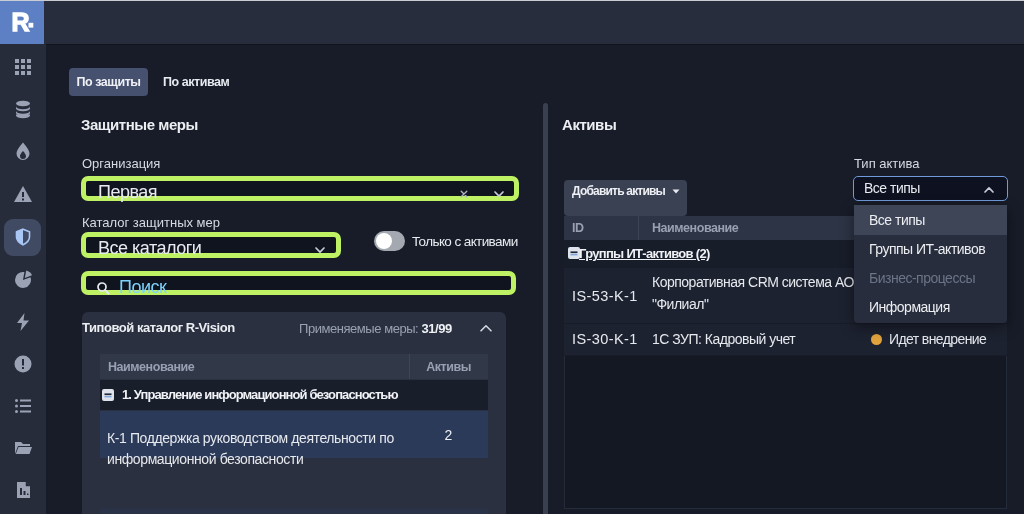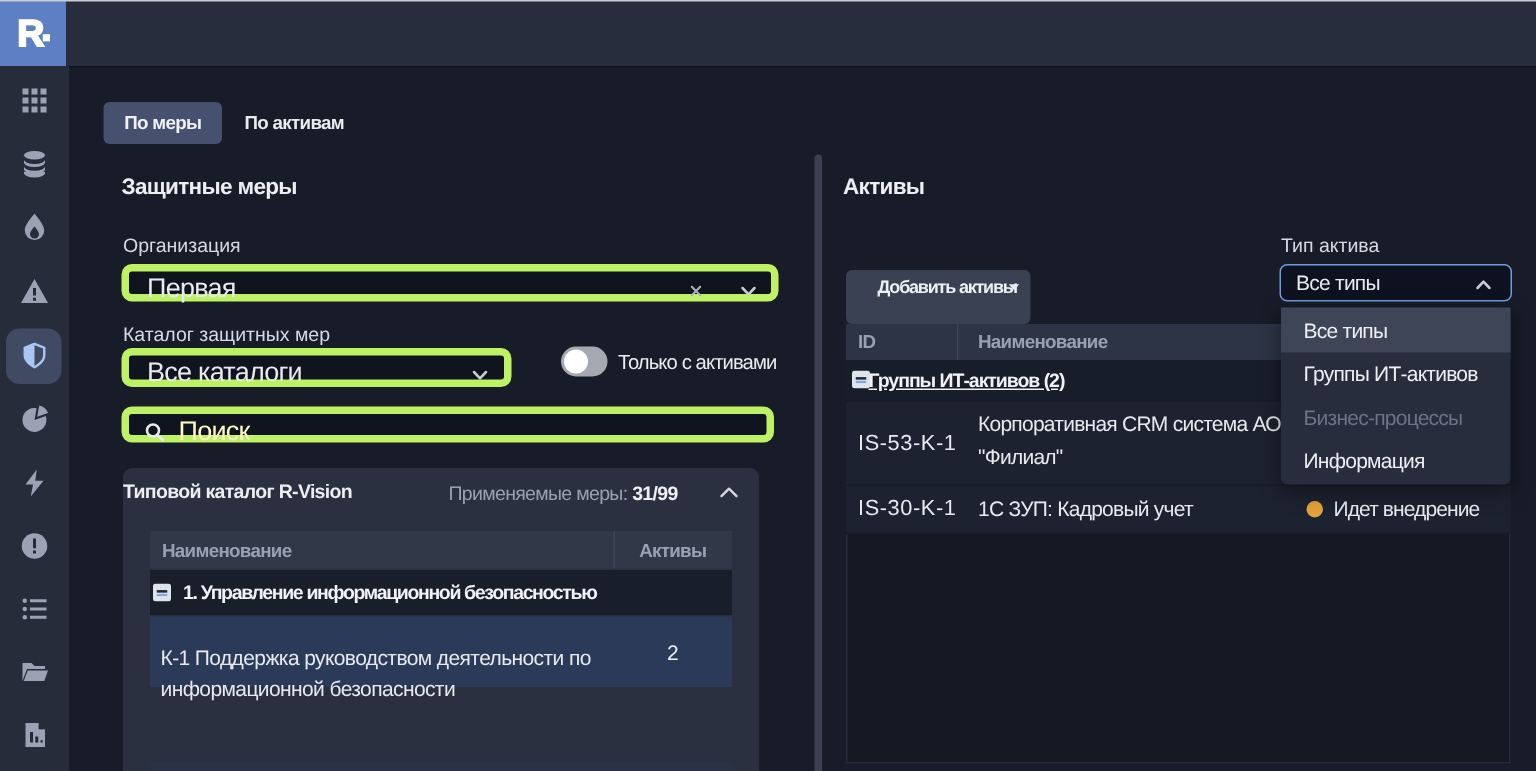--- a/index.html
+++ b/index.html
@@ -16,21 +16,21 @@
 #active-item { position:absolute; left:4px; top:175px; width:37px; height:37px; background:#414a63; border-radius:9px; }
 
 #tab1 { left:69px; top:68px; width:79px; height:28px; background:#46506f; border-radius:4px; color:#f0f2f6; font-size:12.5px; font-weight:bold; line-height:28px; text-align:center; letter-spacing:-0.45px; }
 #tab2 { left:163px; top:68px; height:28px; color:#e8ebf0; font-size:12.5px; font-weight:bold; line-height:28px; letter-spacing:-0.45px; }
 
 #h-left { left:81px; top:116px; font-size:15px; font-weight:bold; color:#eceef2; letter-spacing:-0.45px; }
 .lbl { font-size:13px; color:#d6dae2; }
 .field { position:absolute; background:#10141e; border:5px solid #bef264; border-radius:7px; color:#e8eaef; font-size:18px; letter-spacing:-0.5px; }
 #sel1 { left:81px; top:176px; width:438px; height:25px; line-height:23px; padding-left:12px; }
 #sel2 { left:81px; top:232px; width:260px; height:26px; line-height:23px; padding-left:12px; }
-#search { left:81px; top:271px; width:435px; height:24px; line-height:22px; padding-left:33px; color:#fef9c3; }
+#search { left:81px; top:271px; width:435px; height:24px; line-height:22px; padding-left:33px; color:#7dd3fc; }
 .chev { position:absolute; width:12px; height:12px; }
 #toggle { left:374px; top:231px; width:31px; height:20px; background:#a3a8b1; border-radius:10px; }
 #knob { left:376px; top:233px; width:16px; height:16px; background:#ffffff; border-radius:50%; }
 #toggle-lbl { left:412px; top:234px; font-size:13.5px; color:#e8ebf0; letter-spacing:-0.6px; }
 
 #card { left:82px; top:312px; width:424px; height:202px; background:#2a3040; border-radius:6px 6px 0 0; }
 #card-title { left:82px; top:320px; font-size:13px; font-weight:bold; color:#eceef2; letter-spacing:-0.45px; }
 #card-meta { left:299px; top:321px; font-size:13px; color:#9aa2b2; letter-spacing:-0.45px; }
 #card-meta b { color:#eef0f4; }
 
@@ -44,21 +44,21 @@
 .datarow { color:#e6e9ee; font-size:14px; letter-spacing:-0.4px; }
 .datarow .num { position:absolute; right:0; top:0; width:79px; height:100%; display:flex; align-items:center; justify-content:center; font-size:14px; letter-spacing:0; color:#eceff4; }
 #row-k1 { top:411px; height:47px; background:#2c3a59; }
 #row-k2 { top:459px; height:47px; background:#1f2534; }
 #row-k3 { top:508px; height:6px; background:#293247; }
 .twolines { padding:17px 90px 0 7px; line-height:21px; }
 
 #divider { left:543px; top:103px; width:5px; height:411px; background:#3a404f; border-radius:3px 3px 0 0; }
 
 #h-right { left:562px; top:116px; font-size:15px; font-weight:bold; color:#eceef2; letter-spacing:-0.45px; }
-#btn-add { left:564px; top:180px; width:123px; height:36px; background:#3a4152; border-radius:4px; color:#eef0f4; font-size:12px; font-weight:bold; line-height:22px; padding-left:21px; letter-spacing:-0.8px; white-space:nowrap; }
+#btn-add { left:564px; top:180px; width:123px; height:36px; background:#3a4152; border-radius:4px; color:#eef0f4; font-size:12px; font-weight:bold; line-height:22px; padding-left:8px; letter-spacing:-0.8px; white-space:nowrap; }
 #lbl-type { left:854px; top:156px; }
 #sel-type { left:853px; top:176px; width:155px; height:25px; background:#0e1220; border:1px solid #6f9bdd; border-radius:5px; color:#e8eaef; font-size:14px; line-height:23px; padding-left:10px; letter-spacing:-0.5px; }
 
 .rrow { position:absolute; left:564px; width:443px; }
 #rt-head { top:216px; height:24px; background:#2d3445; }
 #rt-head .h1 { position:absolute; left:8px; top:5px; font-size:12.5px; font-weight:bold; color:#98a0b2; letter-spacing:-0.45px;text-align:right; }
 #rt-head .h2 { position:absolute; left:88px; top:5px; font-size:12.5px; font-weight:bold; color:#98a0b2; letter-spacing:-0.45px; }
 #rt-vline { left:638px; top:216px; width:1px; height:24px; background:#3e4557; }
 #rt-group { top:240px; height:27px; background:#181d2a; color:#f0f2f6; font-size:13px; font-weight:bold; line-height:27px; letter-spacing:-0.7px; }
 #rt-group span { margin-left:15px;text-decoration:underline; }
@@ -149,21 +149,21 @@
     </svg>
     <svg class="sideicon" style="top:436px" viewBox="0 0 20 20">
       <path fill="#9aa2b4" d="M4 2 H13 L17 6 V18 H4 Z"></path>
       <path fill="#252a38" d="M13 2 L17 6 H13 Z" stroke="#252a38" stroke-width="0.5"></path>
       <rect x="7" y="8" width="2" height="7" fill="#252a38"></rect>
       <rect x="10.5" y="11" width="2" height="4" fill="#252a38"></rect>
       <rect x="14" y="13.5" width="1.5" height="1.5" fill="#252a38"></rect>
     </svg>
   </div>
 
-  <div class="abs" id="tab1">По меры</div>
+  <div class="abs" id="tab1">По защиты</div>
   <div class="abs" id="tab2">По активам</div>
 
   <div class="abs" id="h-left">Защитные меры</div>
   <div class="abs lbl" style="left:82px; top:156px;">Организация</div>
   <div class="abs field" id="sel1">Первая
     <svg class="chev" style="right:45px; top:8px; width:10px; height:10px;" viewBox="0 0 10 10">
         <path d="M2.2 2.2 L7.8 7.8 M7.8 2.2 L2.2 7.8" stroke="#aab1c0" stroke-width="1.4" fill="none" stroke-linecap="round"></path>
       </svg>
     <svg class="chev" style="right:9px; top:7px;" viewBox="0 0 12 12">
         <path d="M2 4 L6 8.2 L10 4" stroke="#c6ccd8" stroke-width="1.7" fill="none" stroke-linecap="round" stroke-linejoin="round"></path>

